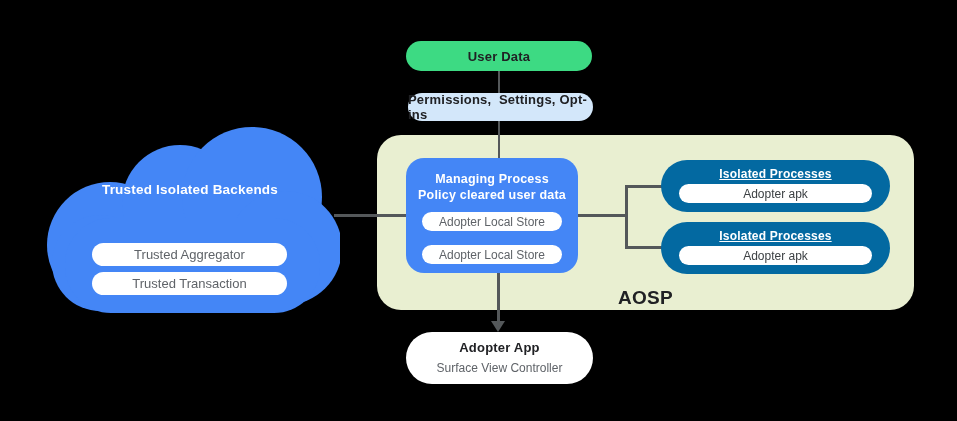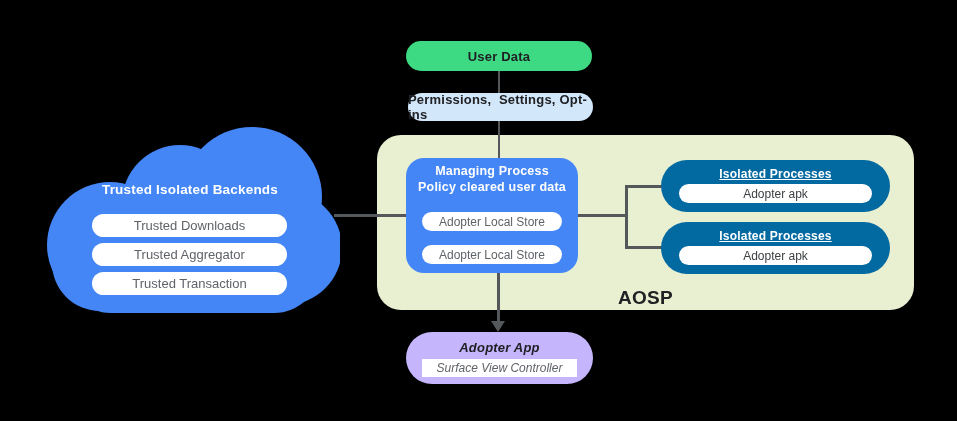--- a/index.html
+++ b/index.html
@@ -13,21 +13,21 @@
   .pill-lightblue{background:#D3E7FA;border-radius:14px;display:flex;align-items:center;justify-content:center;}
   .bold-dark{font-weight:bold;color:#202124;font-size:13px;letter-spacing:.2px;white-space:pre-wrap;}
   .aosp-box{background:#E9EFD1;border-radius:24px;}
   .aosp-label{font-weight:bold;color:#202124;font-size:19px;text-align:center;letter-spacing:.3px;}
   .blue-box{background:#4486F6;border-radius:18px;color:#fff;}
   .blue-pillbox{background:#0369a1;border-radius:26px;color:#fff;}
   .blue-title{font-weight:bold;font-size:12.5px;text-align:center;line-height:16px;letter-spacing:.2px;}
   .white-pill{background:#fff;border-radius:10px;display:flex;align-items:center;justify-content:center;
               color:#5F6368;font-size:12px;}
   .underline{text-decoration:underline;}
-  .green-box{background:#c4b5fd;border-radius:26px;font-style:italic;}
+  .green-box{background:#ffffff;border-radius:26px;}
   
   .line{background:#54585A;}
   .z1{z-index:1}.z2{z-index:2}.z3{z-index:3}
   .arrow-down{
     width:0;height:0;border-left:7px solid transparent;border-right:7px solid transparent;
     border-top:11px solid #54585A;
   }
   
   .cloud-title{font-weight:bold;color:#fff;font-size:13.5px;text-align:center;letter-spacing:.2px;}
   .cloud-pill{background:#fff;border-radius:12px;display:flex;align-items:center;justify-content:center;
@@ -64,33 +64,30 @@
       <g fill="#4486F6">
         <circle cx="70" cy="122" r="63"></circle>
         <circle cx="140" cy="80" r="58"></circle>
         <circle cx="212" cy="74" r="70"></circle>
         <circle cx="245" cy="125" r="57"></circle>
         <circle cx="60" cy="140" r="48"></circle>
         <rect x="25" y="95" width="255" height="95" rx="46"></rect>
       </g>
     </svg>
     <div class="abs cloud-title" style="left:0;top:59px;width:300px;">Trusted Isolated Backends</div>
-    <div class="abs cloud-pill" style="left:52px;top:91px;width:195px;height:23px;">
-      <span>Trusted Downloads</span>
-    </div>
     <div class="abs cloud-pill" style="left:52px;top:120px;width:195px;height:23px;">
       <span>Trusted Aggregator</span>
     </div>
     <div class="abs cloud-pill" style="left:52px;top:149px;width:195px;height:23px;text-align:right;">
       <span>Trusted Transaction</span>
     </div>
   </div>
 
   <div class="abs blue-box z3" style="left:406px;top:158px;width:172px;height:115px;">
-    <div class="blue-title" style="margin-top:5px;">Managing Process</div>
+    <div class="blue-title" style="margin-top:13px;">Managing Process</div>
     <div class="blue-title">Policy cleared user data</div>
     <div class="abs white-pill" style="left:16px;top:54px;width:140px;height:19px;right:16px;width:auto;">
       <span>Adopter Local Store</span>
     </div>
     <div class="abs white-pill" style="left:16px;top:87px;right:16px;height:19px;">
       <span>Adopter Local Store</span>
     </div>
   </div>
 
   <div class="abs blue-pillbox z3" style="left:661px;top:160px;width:229px;height:52px;">

